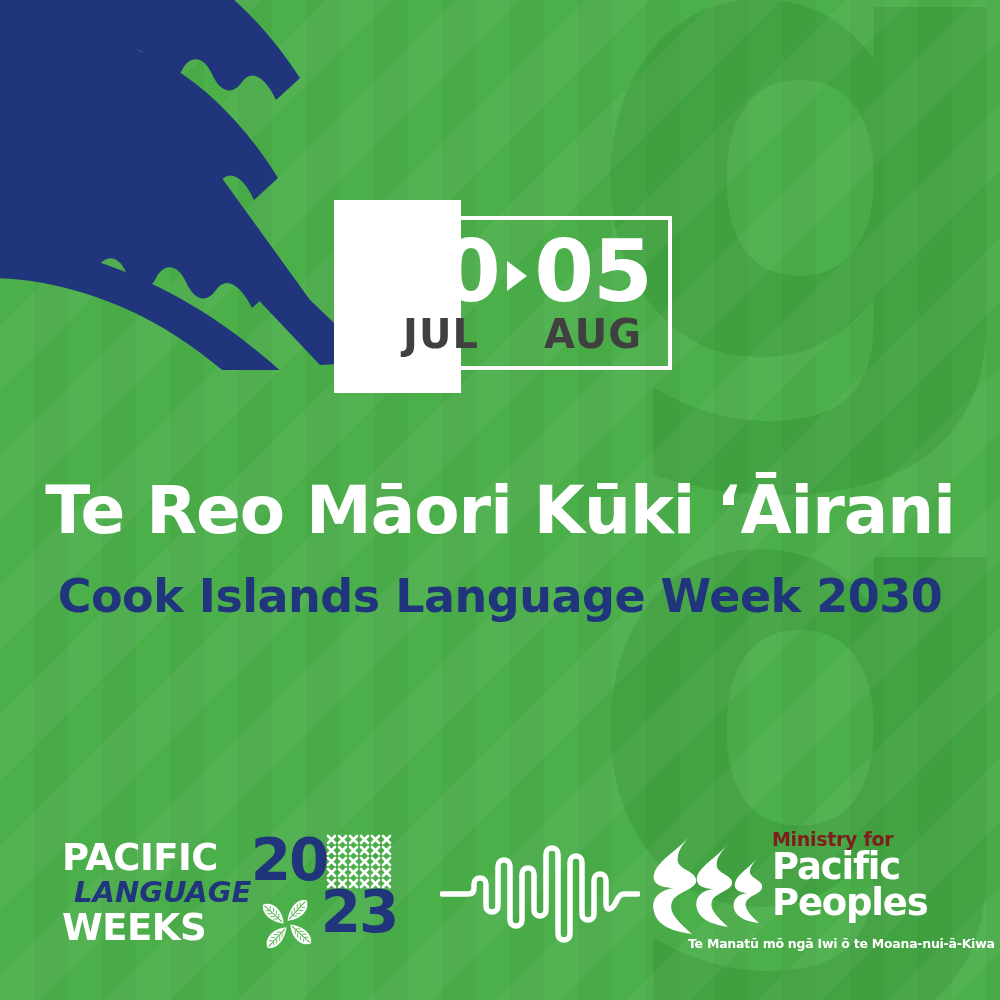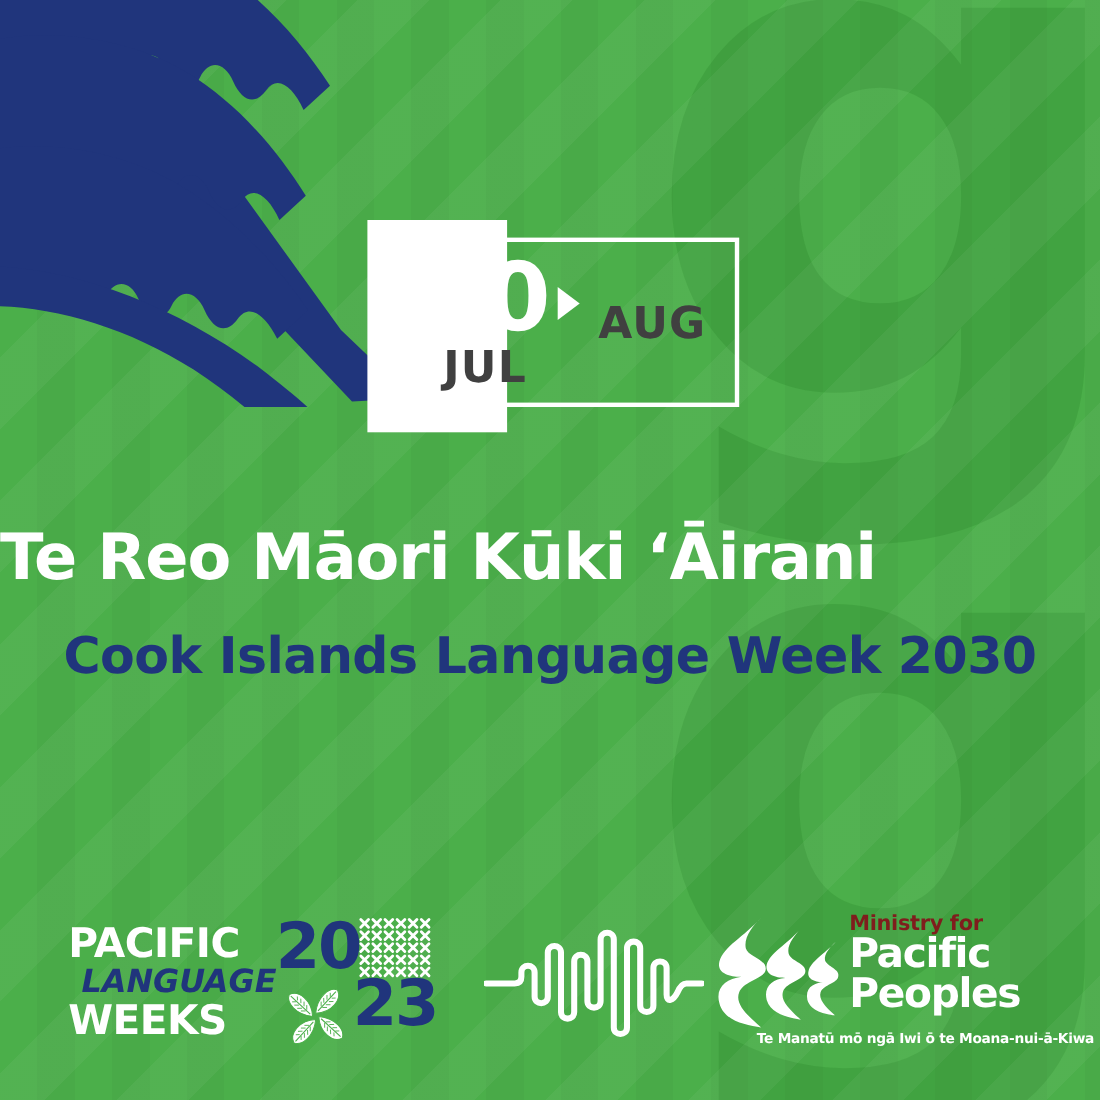--- a/index.html
+++ b/index.html
@@ -145,23 +145,24 @@
     border-bottom: 15px solid transparent;
     border-left: 20px solid #ffffff;
   }
 
   
   .headline {
     position: absolute;
     left: 0;
     right: 0;
     top: 476px;
-    font-family: "DejaVu Sans", sans-serif;
-    font-weight: 700;
-    font-size: 58px;
+    text-align: center;
+    font-family: "DejaVu Sans", sans-serif;
+    font-weight: 700;
+    font-size: 66px;
     line-height: 1.05;
     color: #ffffff;
     letter-spacing: -1px;
   }
   .subhead {
     position: absolute;
     left: 0;
     right: 0;
     top: 572px;
     text-align: center;
@@ -389,20 +390,21 @@
     <div class="date-outline"></div>
     <div class="date-inner">
       <div class="date-col">
         <div class="date-num">30</div>
         <div class="date-mon">JUL</div>
       </div>
       <div class="date-arrow">
         <div class="tri"></div>
       </div>
       <div class="date-col">
+        <div class="date-num">05</div>
         <div class="date-mon">AUG</div>
       </div>
     </div>
   </div>
 
   <div class="headline">Te Reo Māori Kūki ‘Āirani</div>
   <div class="subhead">Cook Islands Language Week 2030</div>
 
   <div class="footer">
 

